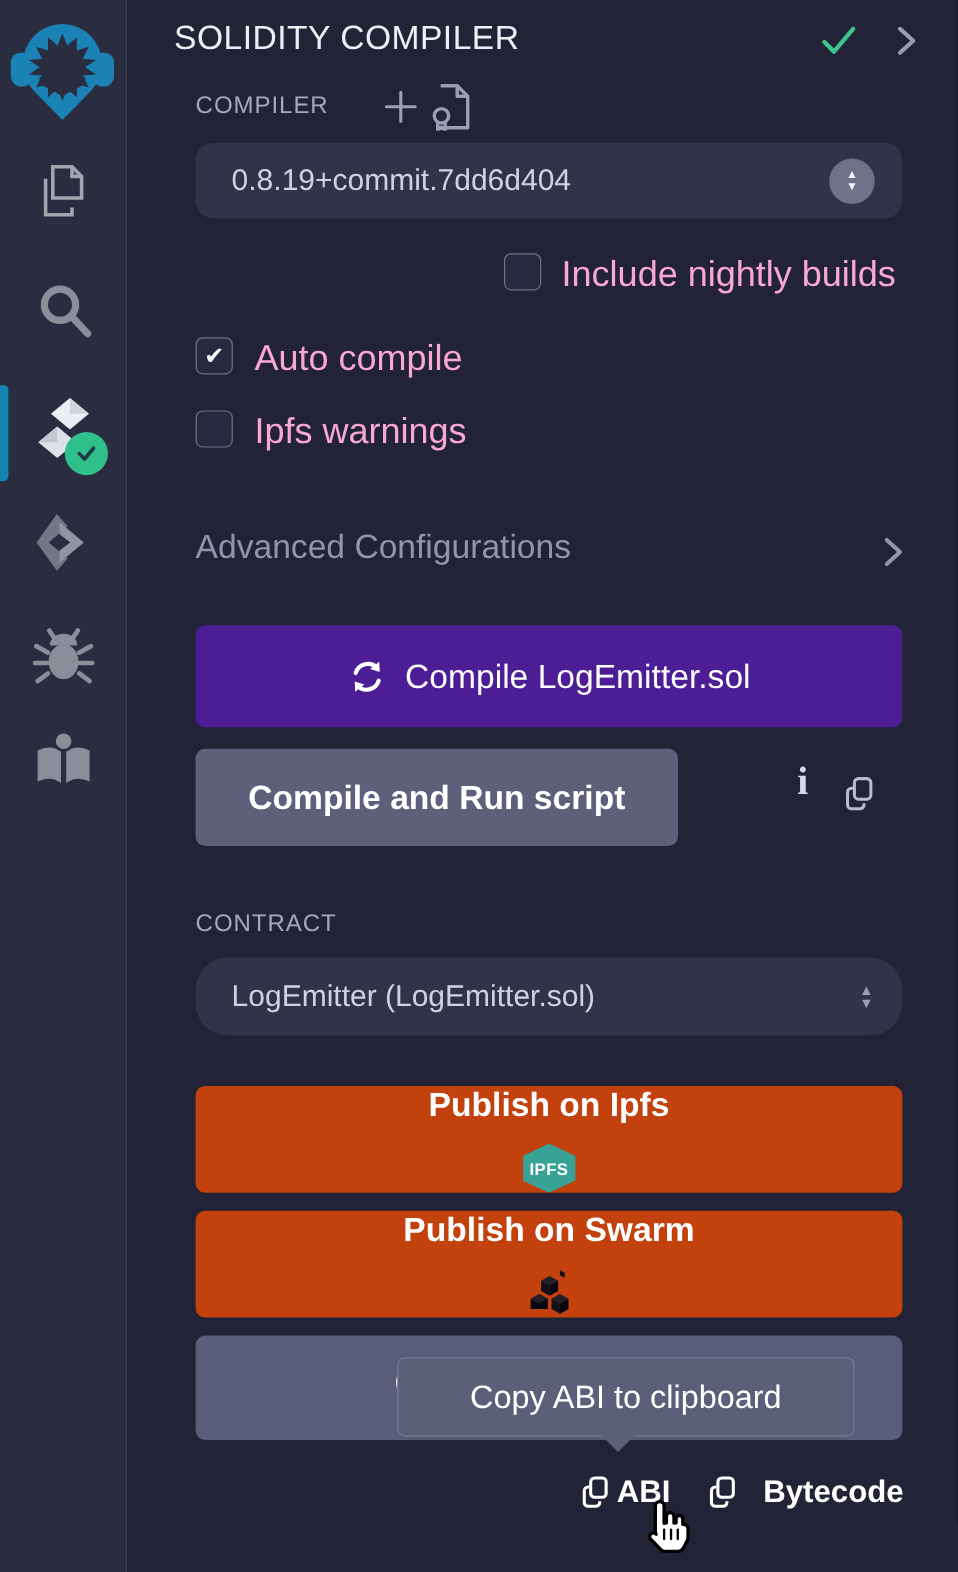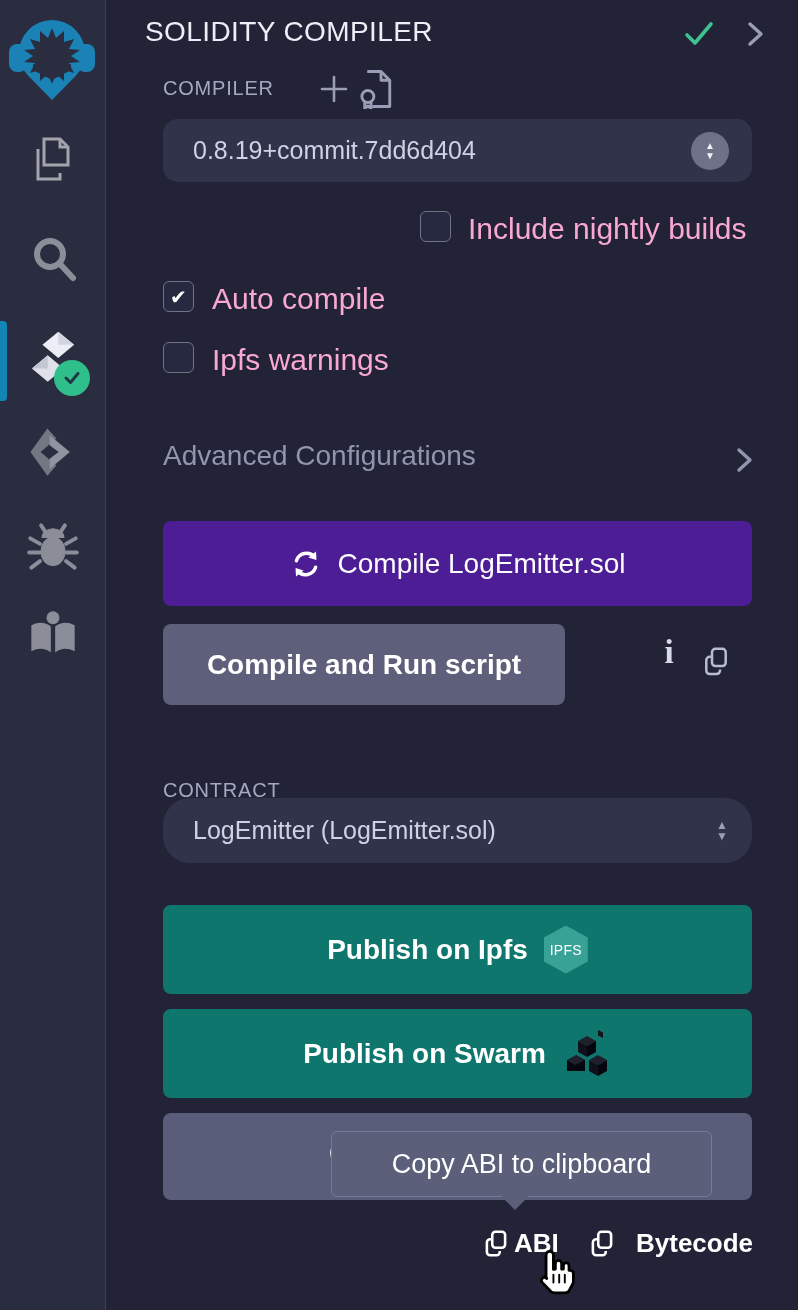--- a/index.html
+++ b/index.html
@@ -60,30 +60,30 @@
   .btn { position:absolute; border-radius:8px; display:flex; align-items:center;
          justify-content:center; cursor:pointer; }
   .btn-compile { left:163px; top:521px; width:589px; height:85px; background:#4c1d95;
                  color:#fdfdfe; font-size:28px; gap:16px; }
   .btn-runscript { left:163px; top:624px; width:402px; height:81px; background:#5d5f7b;
                    color:#ffffff; font-size:28px; font-weight:600; }
   .icon-info { position:absolute; left:657px; top:634px; width:24px; text-align:center;
                font-family:"Liberation Serif", serif; font-weight:bold; font-size:33px; color:#d7dae8; }
   .icon-copy-script { position:absolute; left:702px; top:646px; }
 
-  .lbl-contract { left:163px; top:759px;margin-top:20px; }
-
-  .btn-publish { left:163px; width:589px; height:89px; background:#0f766e; color:#ffffff;
-                 font-size:28px; font-weight:600; gap:16px; }
+  .lbl-contract { left:163px; top:759px; }
+
+  .btn-publish { left:163px; width:589px; height:89px; background:#c2410c; color:#ffffff;
+                 font-size:28px; font-weight:600; gap:16px;flex-direction:column; }
   .btn-ipfs  { top:905px; }
   .btn-swarm { top:1009px; }
   .ipfs-badge { width:44px; height:48px; background:#37a295; color:#ffffff;
                 clip-path:polygon(50% 0,100% 25%,100% 75%,50% 100%,0 75%,0 25%);
                 display:flex; align-items:center; justify-content:center;
-                font-size:14px; font-weight:normal; letter-spacing:0.3px; }
+                font-size:14px; font-weight:bold; letter-spacing:0.3px; }
   .btn-details { left:163px; top:1113px; width:589px; height:87px; background:#5a5d79; }
   .details-visible { position:absolute; left:166px; top:24px; font-size:28px; font-weight:600; color:#ffffff; }
 
   
   .tooltip { position:absolute; left:331px; top:1131px; width:381px; height:66px;
              background:#5c5f7a; border:1px solid #777a93; border-radius:6px;
              display:flex; align-items:center; justify-content:center;
              font-size:27px; color:#ffffff; z-index:5; }
   .tooltip-arrow { position:absolute; left:168px; bottom:-14px; width:0; height:0;
                    border-left:15px solid transparent; border-right:15px solid transparent;

